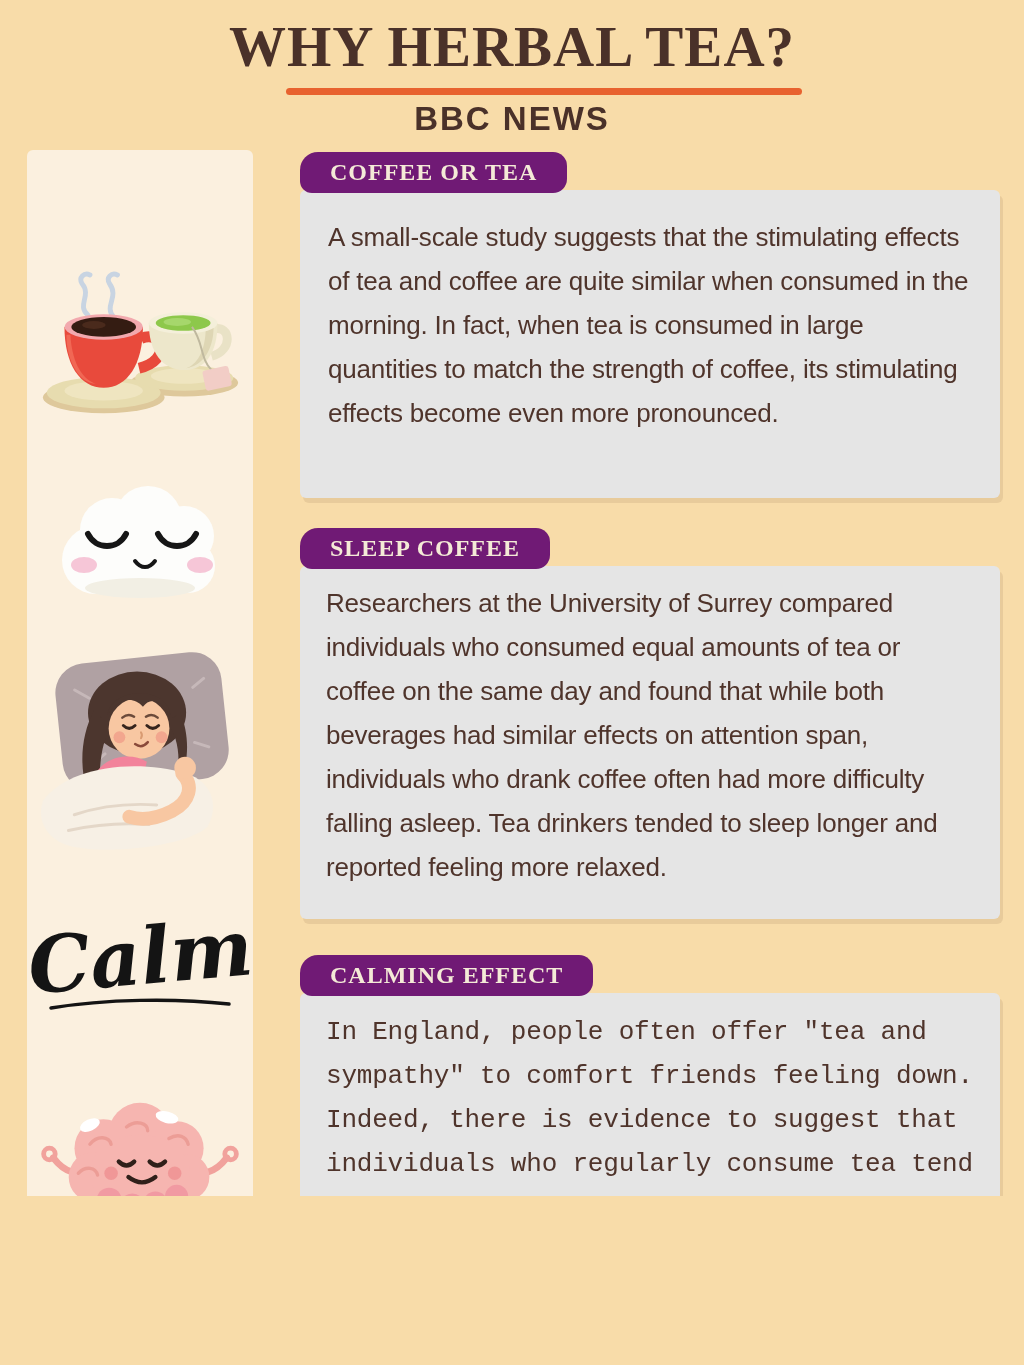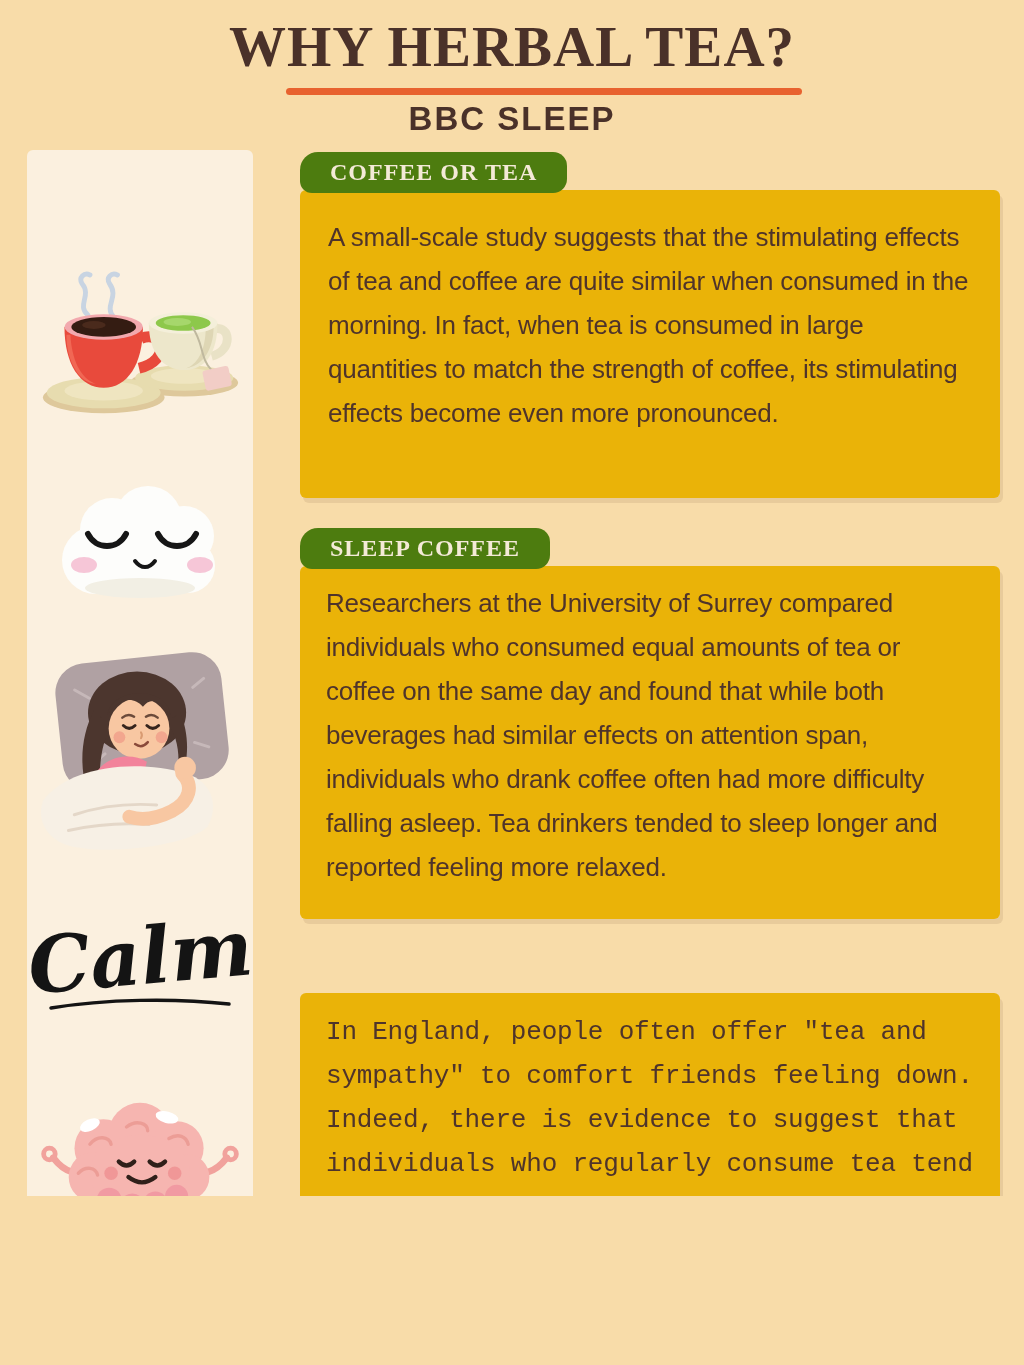--- a/index.html
+++ b/index.html
@@ -46,30 +46,30 @@
     font-family:"DejaVu Serif",serif;
     font-style:italic;font-weight:bold;
     font-size:78px;line-height:1;color:#141414;
     transform:rotate(-5deg);
   }
   .calm-underline{margin-top:2px;}
 
   
   .pill{
     position:absolute;left:300px;z-index:2;
-    background:#4d7c0f;color:#F4EAD7;
+    background:#701a75;color:#F4EAD7;
     font-family:"Liberation Serif",serif;font-weight:bold;
     font-size:24px;letter-spacing:1px;
     height:41px;line-height:41px;
     padding:0 30px;border-radius:18px 14px 14px 12px;
     white-space:nowrap;
   }
   .panel{
     position:absolute;left:300px;width:700px;z-index:1;
-    background:#eab308;border-radius:6px;
+    background:#e5e5e5;border-radius:6px;
     box-shadow:3px 5px 0 rgba(203,173,128,0.35);
     box-sizing:border-box;
     color:#4F342B;
   }
   .panel p{
     margin:0;font-size:26px;line-height:44px;letter-spacing:-0.2px;
   }
   .pill-1{top:152px;}
   .panel-1{top:190px;height:308px;padding:25px 28px;}
   .pill-2{top:528px;}
@@ -77,21 +77,21 @@
   .pill-3{top:955px;}
   .panel-3{top:993px;height:358px;padding:17px 26px;font-family:Liberation Mono, monospace;}
 </style>
 </head>
 <body>
 
 <div class="poster">
 
   <h1 class="title">WHY HERBAL TEA?</h1>
   <div class="title-underline"></div>
-  <div class="subtitle">BBC SLEEP</div>
+  <div class="subtitle">BBC NEWS</div>
 
   <aside class="left-column">
 
     <div class="figure fig-cups">
       <svg width="206" height="162" viewBox="0 0 210 165">
         <ellipse cx="68" cy="132" rx="62" ry="16" fill="#DEC89B"></ellipse>
         <ellipse cx="150" cy="117" rx="55" ry="14" fill="#DEC89B"></ellipse>
         <ellipse cx="68" cy="127" rx="58" ry="16" fill="#E7DCAF"></ellipse>
         <ellipse cx="68" cy="125" rx="40" ry="10" fill="#EFE5C0"></ellipse>
         <ellipse cx="150" cy="112" rx="50" ry="13" fill="#E7DCAF"></ellipse>
@@ -205,17 +205,18 @@
   <div class="pill pill-1">COFFEE OR TEA</div>
   <div class="panel panel-1">
     <p>A small-scale study suggests that the stimulating effects of tea and coffee are quite similar when consumed in the morning. In fact, when tea is consumed in large quantities to match the strength of coffee, its stimulating effects become even more pronounced.</p>
   </div>
 
   <div class="pill pill-2">SLEEP COFFEE</div>
   <div class="panel panel-2">
     <p>Researchers at the University of Surrey compared individuals who consumed equal amounts of tea or coffee on the same day and found that while both beverages had similar effects on attention span, individuals who drank coffee often had more difficulty falling asleep. Tea drinkers tended to sleep longer and reported feeling more relaxed.</p>
   </div>
 
+  <div class="pill pill-3">CALMING EFFECT</div>
   <div class="panel panel-3">
     <p>In England, people often offer "tea and sympathy" to comfort friends feeling down. Indeed, there is evidence to suggest that individuals who regularly consume tea tend to remain calmer in stressful situations, such as public speaking. Reports indicate that coffee, on the other hand, can lead to nervousness.</p>
   </div>
 
 </div>
 
 </body></html>

